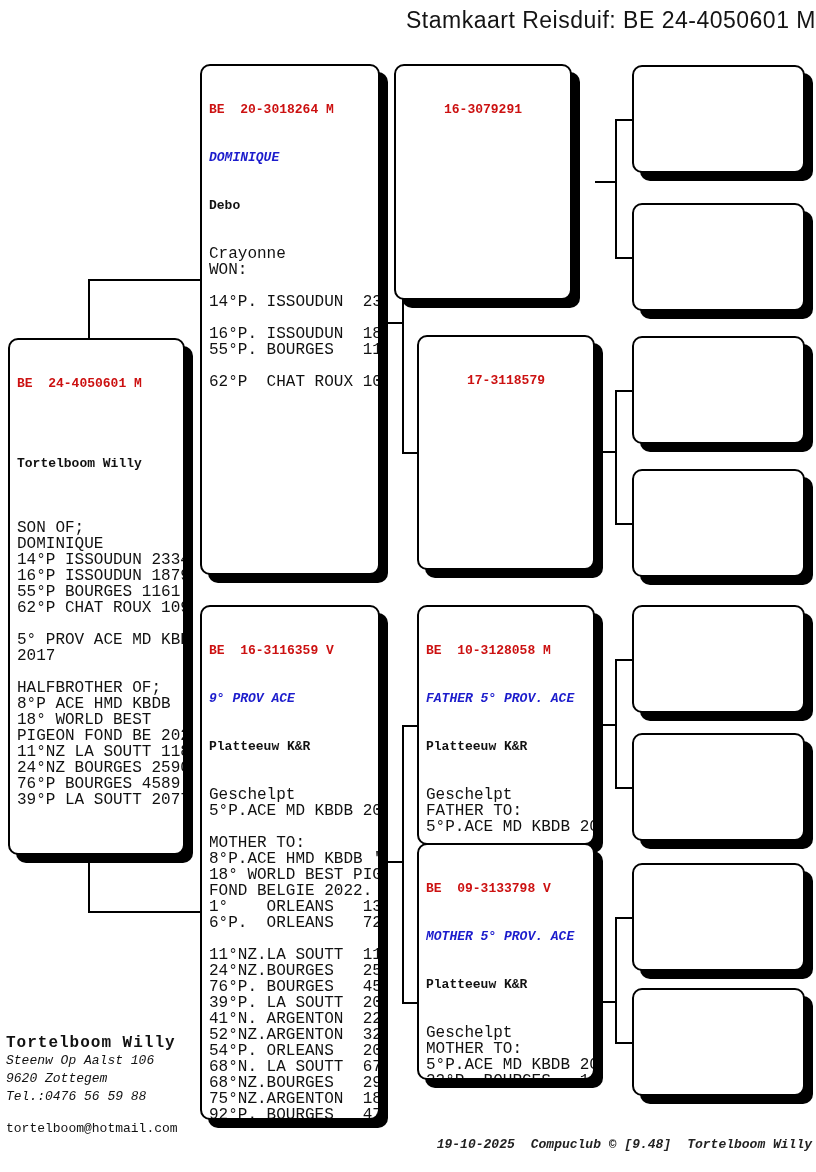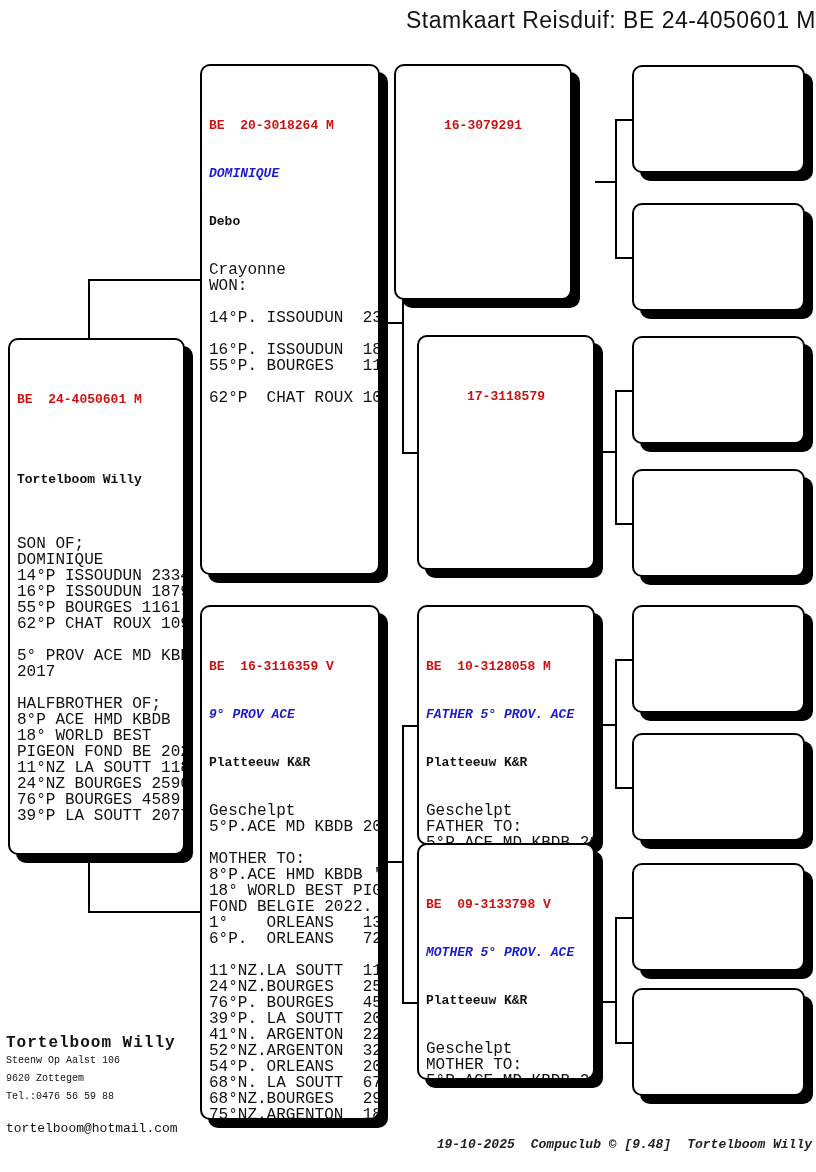--- a/index.html
+++ b/index.html
@@ -9,35 +9,35 @@
     font-family:"Liberation Mono", monospace; color:#111;
   }
   .title {
     position:absolute; top:7px; left:0; width:816px; text-align:right;
     font-family:"Liberation Sans", sans-serif; font-size:23px; color:#141414;
     letter-spacing:0.5px;
   }
   .pbox {
     position:absolute; background:#fff; border:2px solid #000;
     border-radius:10px; box-shadow:8px 8px 0 #000;
-    padding:20px 7px; font-size:13px; line-height:16px; white-space:pre;
+    padding:4px 7px; font-size:13px; line-height:16px; white-space:pre;
     overflow:hidden; z-index:2;
   }
   .ring { color:var(--ring_red,#cc1111); font-weight:bold; }
   .center-ring .ring { text-align:center; }
   .bluename { color:var(--name_blue,#1c1ccc); font-weight:bold; font-style:italic; }
   .owner { font-weight:bold; }
   .bluename:empty, .owner:empty, .body:empty { display:none; }
   .body { font-family:inherit; font-size:16px; line-height:16px; white-space:pre; }
   .gap-owner .owner { margin-top:16px; }
   .gap-owner .body { margin-top:0; }
   .line { position:absolute; background:#000; z-index:1; }
   .contact { position:absolute; left:6px; top:1034px; }
   .contact .cname { font-size:16px; font-weight:bold; letter-spacing:1px; }
-  .contact .cline { font-size:10px; line-height:18px; }
+  .contact .cline { font-size:13px; line-height:18px;font-style:italic; }
   .contact .cemail { font-size:13px; margin-top:15px; }
   .footer {
     position:absolute; right:4px; top:1137px; font-size:13px;
     font-style:italic; font-weight:bold; color:#222;
     display:flex; gap:16px;
   }
 </style>
 </head>
 <body>
 

